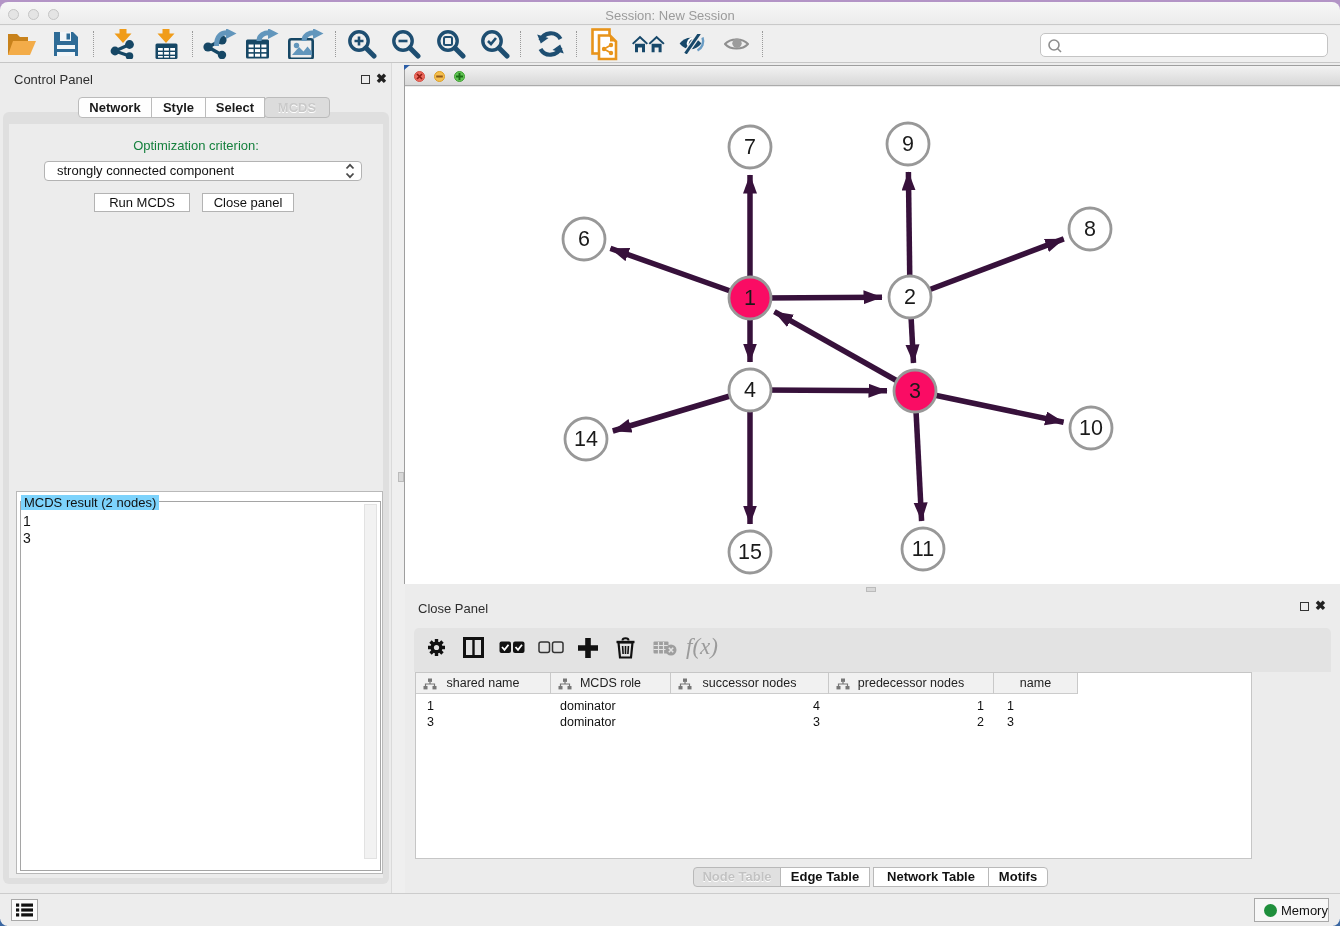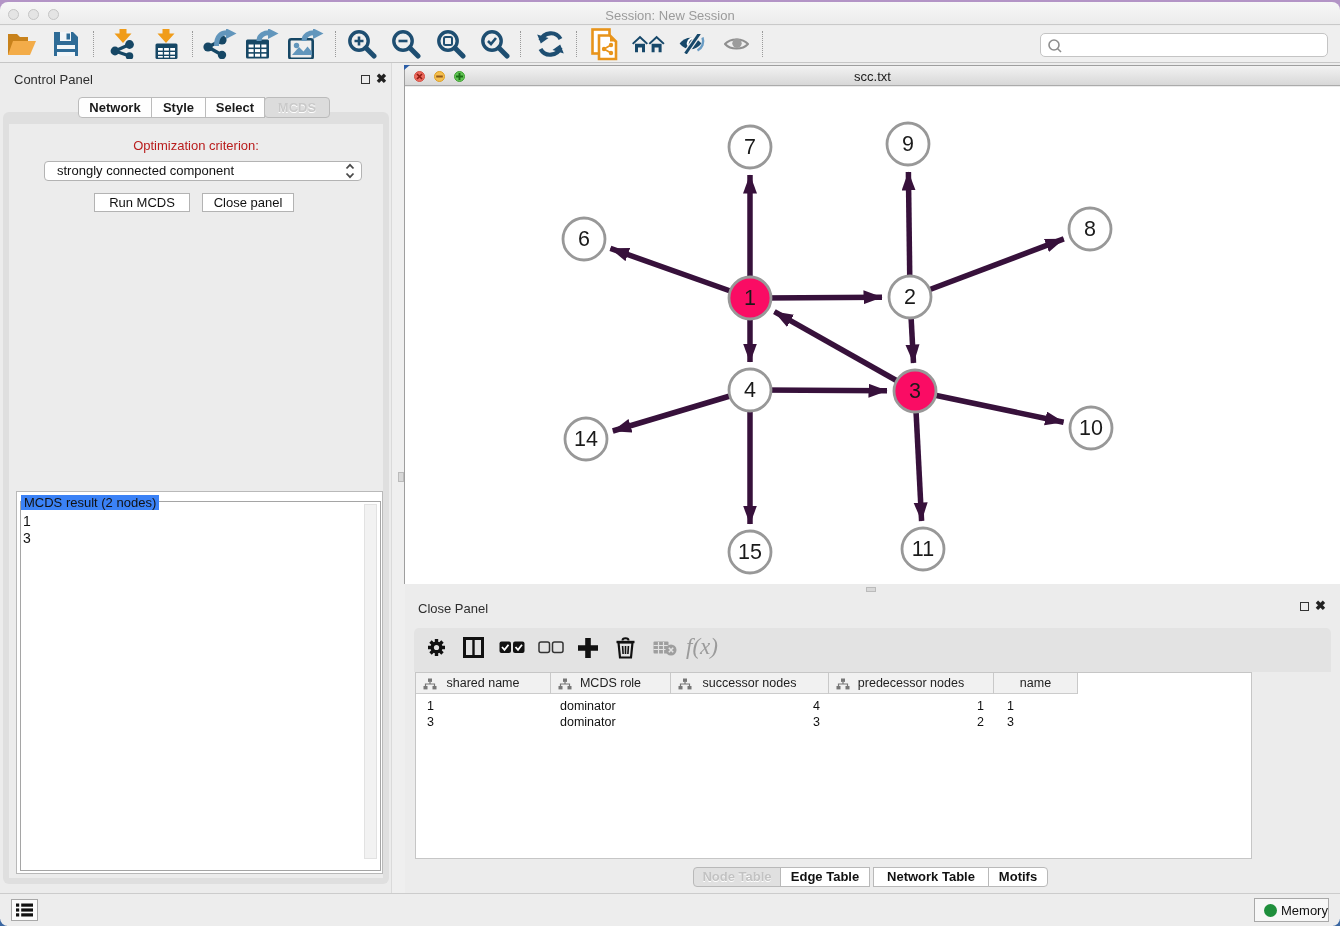--- a/index.html
+++ b/index.html
@@ -21,28 +21,28 @@
 #searchbox { top:33px; left:1040px; width:288px; height:24px; background:#FFF;
   border:1px solid #C4C4C4; border-radius:5px; }
 
 #cpTitle { top:72px; left:14px; font-size:13px; color:#2E2E2E; }
 .paneBtnSq { position:absolute; width:9px; height:9px; border:1.5px solid #333; }
 .paneBtnX { position:absolute; font-size:13px; font-weight:bold; color:#222; }
 .cptab { position:absolute; top:97px; height:21px; background:#FEFEFE; border:1px solid #BBB;
   font-size:13px; font-weight:600; color:#1A1A1A; text-align:center; line-height:19px; }
 #tabpane { top:112px; left:3px; width:386px; height:772px; background:#DFDFDF; border-radius:6px; }
 #cpInner { top:124px; left:9px; width:374px; height:754px; background:#ECECEC; }
-#optLabel { top:138px; left:0; width:392px; text-align:center; font-size:13px; color:#b91c1c; }
+#optLabel { top:138px; left:0; width:392px; text-align:center; font-size:13px; color:#15803d; }
 #combo { top:161px; left:44px; width:318px; height:20px; background:#FFF; border:1px solid #B3B3B3;
   border-radius:4px; font-size:13px; color:#111; line-height:18px; padding-left:12px; }
 .cbtn { position:absolute; top:193px; height:19px; background:#FFF; border:1px solid #B3B3B3;
   border-radius:0; font-size:13px; color:#111; text-align:center; line-height:17px; }
 #resultBox { top:491px; left:16px; width:367px; height:383px; background:#FFF; border:1px solid #B9B9B9; }
 #fieldset { top:9px; left:3px; width:361px; height:370px; border:1px solid #A5A5A5; }
-#legend { top:3px; left:4px; background:#3b82f6; padding:0 3px; font-size:13px; color:#111; position:absolute; }
+#legend { top:3px; left:4px; background:#7dd3fc; padding:0 3px; font-size:13px; color:#111; position:absolute; }
 #resultText { top:21px; left:6px; font-size:14px; color:#111; line-height:16.5px; position:absolute; }
 #resScroll { top:12px; right:5px; width:13px; height:355px; background:#F2F2F2;
   border:1px solid #E2E2E2; position:absolute; }
 
 #vsplit { top:63px; left:391px; width:14px; height:830px; background:#EFEFEF; border-left:1px solid #DADADA; }
 #vgrip { top:472px; left:398px; width:6px; height:10px; background:#D8D8D8; border:1px solid #BBB; }
 
 #netwin { top:65px; left:404px; width:936px; height:519px; border:1px solid #9E9E9E; border-right:none; }
 #nettitle { top:0; left:0; width:935px; height:20px; background:linear-gradient(#F2F2F2,#D8D8D8);
   border-bottom:1px solid #ABABAB; position:absolute; }
@@ -256,21 +256,20 @@
     <div class="traffic" style="left:29px; background:#F5BF4F; border:1px solid #DFA023;">
         <svg width="9" height="9" viewBox="0 0 9 9">
           <path d="M1.2 4.5 h6.6" stroke="#90591B" stroke-width="2"></path>
         </svg>
       </div>
     <div class="traffic" style="left:49px; background:#61C454; border:1px solid #3FA033;">
         <svg width="9" height="9" viewBox="0 0 9 9">
           <path d="M4.5 1 v7 M1 4.5 h7" stroke="#1A6E14" stroke-width="1.9"></path>
         </svg>
       </div>
-    <div id="netname">scc.txt</div>
   </div>
   <div id="canvas"></div>
 </div>
 <svg class="abs" style="left:405px; top:86px;" width="935" height="498" viewBox="0 0 935 498">
   <defs>
     <marker id="arr" markerUnits="userSpaceOnUse" markerWidth="20" markerHeight="15" refX="18.5" refY="7" orient="auto">
       <path d="M0,0 L19,7 L0,14 Z" fill="#37113B"></path>
     </marker>
   </defs>
   <g stroke="#37113B" stroke-width="5.5" marker-end="url(#arr)">

